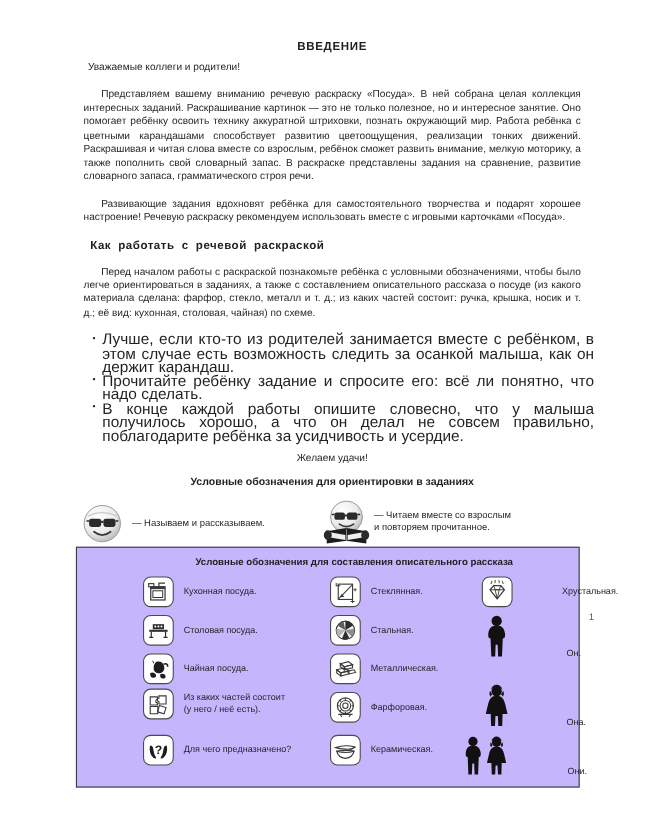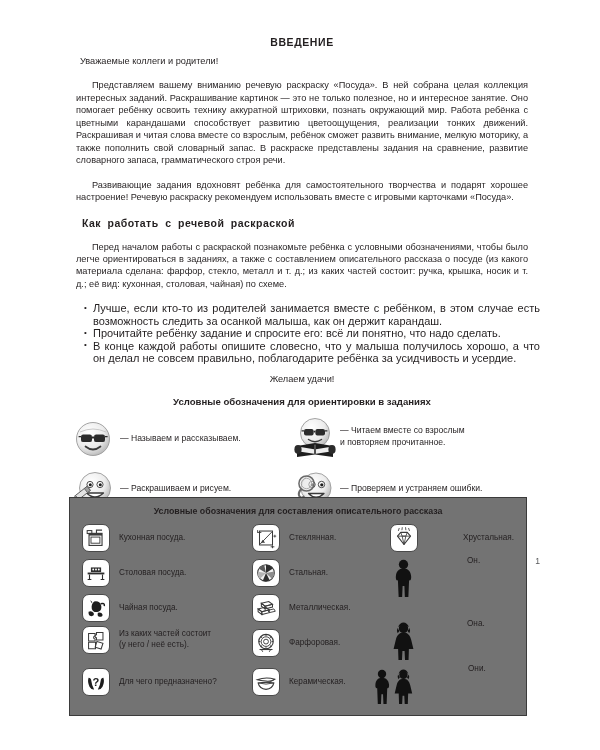--- a/index.html
+++ b/index.html
@@ -68,21 +68,21 @@
     margin: 0;
     text-indent: 16px;
   }
 
   ul.bullets {
     list-style: none;
     margin: 1px 0 0 0;
     padding: 0 0 0 20px;
   }
   ul.bullets li {
-    font-size: 11px;
+    font-size: 14px;
     line-height: 12.45px;
     text-align: justify;
     position: relative;
     padding-left: 9px;
     margin: 0;
   }
   ul.bullets li::before {
     content: "•";
     position: absolute;
     left: 0;
@@ -120,21 +120,22 @@
 
   
   .table-box {
     position: absolute;
     left: 69px;
     top: 497px;
     width: 458px;
     height: 219px;
     border: 1.2px solid #3b3b3b;
     box-sizing: border-box;
-    background: #737373;
+    background: #c4b5fd;
+    padding-left: 48px;
   }
   .table-title {
     text-align: center;
     font-size: 8.8px;
     font-weight: bold;
     margin-top: 8px;
   }
   .tb-grid {
     position: relative;
     width: 100%;
@@ -163,21 +164,21 @@
   }
   
   .col-a { left: 12px; }
   .col-b { left: 182px; }
   .col-c { left: 320px; gap: 36px; }
 
   
   .ppl {
     position: absolute;
     display: flex;
-    align-items: flex-start;
+    align-items: flex-end;
   }
   .ppl-fig {
     height: 42px;
     display: flex;
     align-items: flex-end;
     gap: 1px;
   }
   .ppl-label {
     font-size: 8.2px;
     padding-left: 14px;

